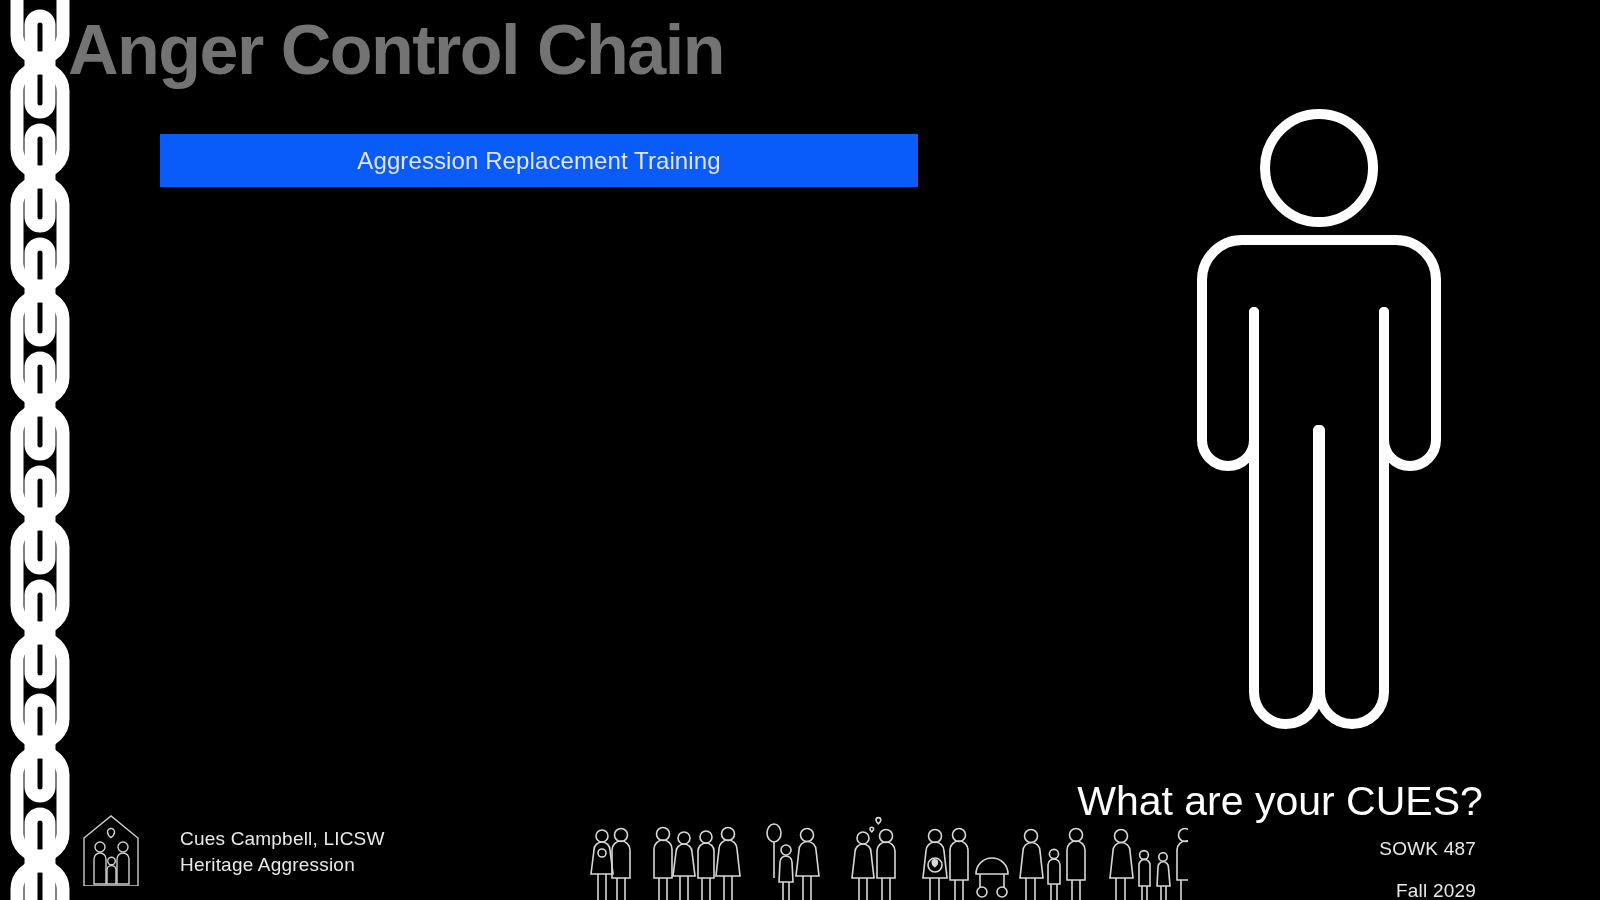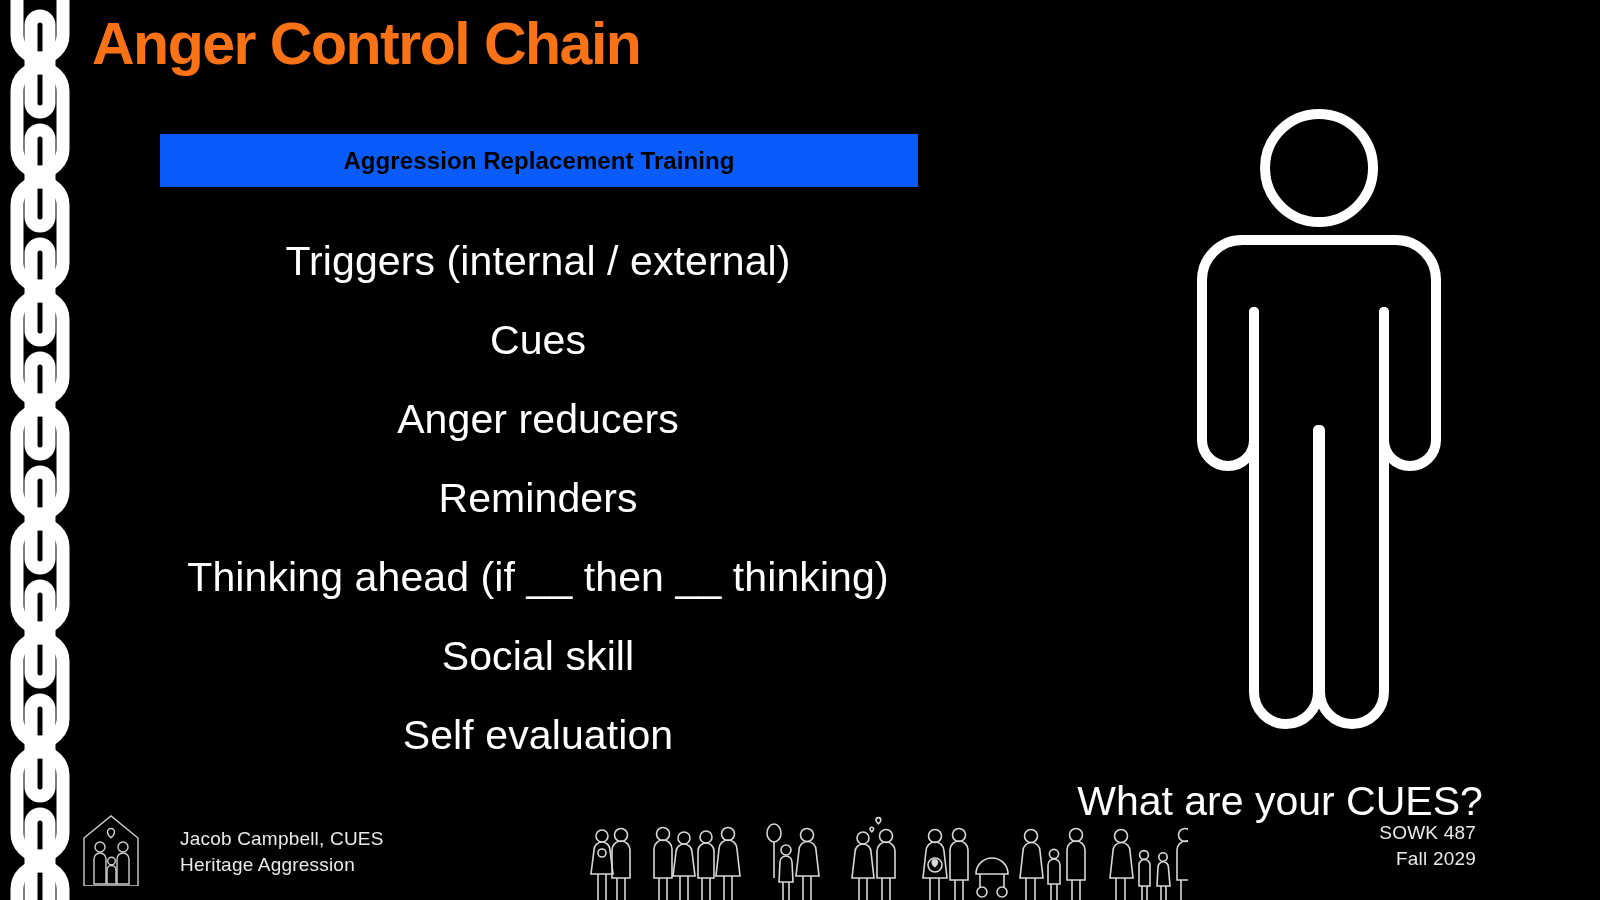--- a/index.html
+++ b/index.html
@@ -24,46 +24,46 @@
     position: absolute;
     left: 0px;
     top: -10px;
     width: 80px;
     height: 920px;
   }
 
   
   #slide-title {
     position: absolute;
-    left: 92px;
+    left: 68px;
     top: 14px;
-    font-size: 59px;
+    font-size: 70px;
     font-weight: 700;
-    color: #f97316;
+    color: #737373;
     letter-spacing: -1.5px;
     line-height: 1.05;
     white-space: nowrap;
   }
 
   
   #subtitle-banner {
     position: absolute;
     left: 160px;
     top: 134px;
     width: 758px;
     height: 53px;
     background: #0a5cfa;
     display: flex;
     align-items: center;
     justify-content: center;
   }
   #subtitle-text {
     font-size: 24px;
-    font-weight: 700;
-    color: #000000;
+    font-weight: 400;
+    color: #e5e5e5;
     letter-spacing: 0.1px;
   }
 
   
   #chain-steps {
     position: absolute;
     left: 120px;
     top: 222px;
     width: 836px;
   }
@@ -121,21 +121,21 @@
   #footer-course {
     position: absolute;
     right: 124px;
     top: 820px;
     text-align: right;
     font-size: 19px;
     line-height: 26px;
     color: #e9e9e9;
     letter-spacing: 0.2px;
   }
-  #footer-course .line { display: block; }
+  #footer-course .line { display: block; margin-top: 16px; }
 
   #crowd-graphic {
     position: absolute;
     left: 588px;
     top: 812px;
     width: 600px;
     height: 88px;
   }
 </style>
 </head>
@@ -168,29 +168,20 @@
       <rect x="31" y="824" width="18" height="96" rx="9" ry="9"></rect>
     </g>
   </svg>
 
   <div id="slide-title">Anger Control Chain</div>
 
   <div id="subtitle-banner">
     <span id="subtitle-text">Aggression Replacement Training</span>
   </div>
 
-  <div id="chain-steps">
-    <div class="chain-step">Triggers (internal / external)</div>
-    <div class="chain-step">Cues</div>
-    <div class="chain-step">Anger reducers</div>
-    <div class="chain-step">Reminders</div>
-    <div class="chain-step">Thinking ahead (if __ then __ thinking)</div>
-    <div class="chain-step">Social skill</div>
-    <div class="chain-step">Self evaluation</div>
-  </div>
 
   <svg id="person-figure" viewBox="0 0 285 640" aria-hidden="true">
     <g fill="none" stroke="#ffffff" stroke-width="10" stroke-linejoin="round" stroke-linecap="round">
 
       <circle cx="141" cy="68" r="54"></circle>
 
       <path d="M 24 180
                a 40 40 0 0 1 40 -40
                L 218 140
                a 40 40 0 0 1 40 40"></path>
@@ -219,21 +210,21 @@
 
       <circle cx="45" cy="41" r="5"></circle>
       <path d="M 39 53 a 6 6 0 0 1 12 0 L 51 78 L 39 78 Z"></path>
 
       <circle cx="33.5" cy="55" r="3.8"></circle>
       <path d="M 29 64 a 4.5 4.5 0 0 1 9 0 L 38 78 L 29 78 Z"></path>
     </g>
   </svg>
 
   <div id="footer-author">
-    <span class="line">Jacob Campbell, CUES</span>
+    <span class="line">Cues Campbell, LICSW</span>
     <span class="line">Heritage Aggression</span>
   </div>
 
   <svg id="crowd-graphic" viewBox="0 0 600 88" aria-hidden="true">
     <g fill="none" stroke="#d8d8d8" stroke-width="1.6">
 
       <circle cx="14" cy="24" r="6"></circle>
       <path d="M 6 38 a 8 8 0 0 1 16 0 L 25 62 L 3 62 Z M 10 62 L 10 88 M 18 62 L 18 88"></path>
       <circle cx="33" cy="23" r="6.5"></circle>
       <path d="M 24 38 a 9 9 0 0 1 18 0 L 42 66 L 24 66 Z M 29 66 L 29 88 M 37 66 L 37 88"></path>

